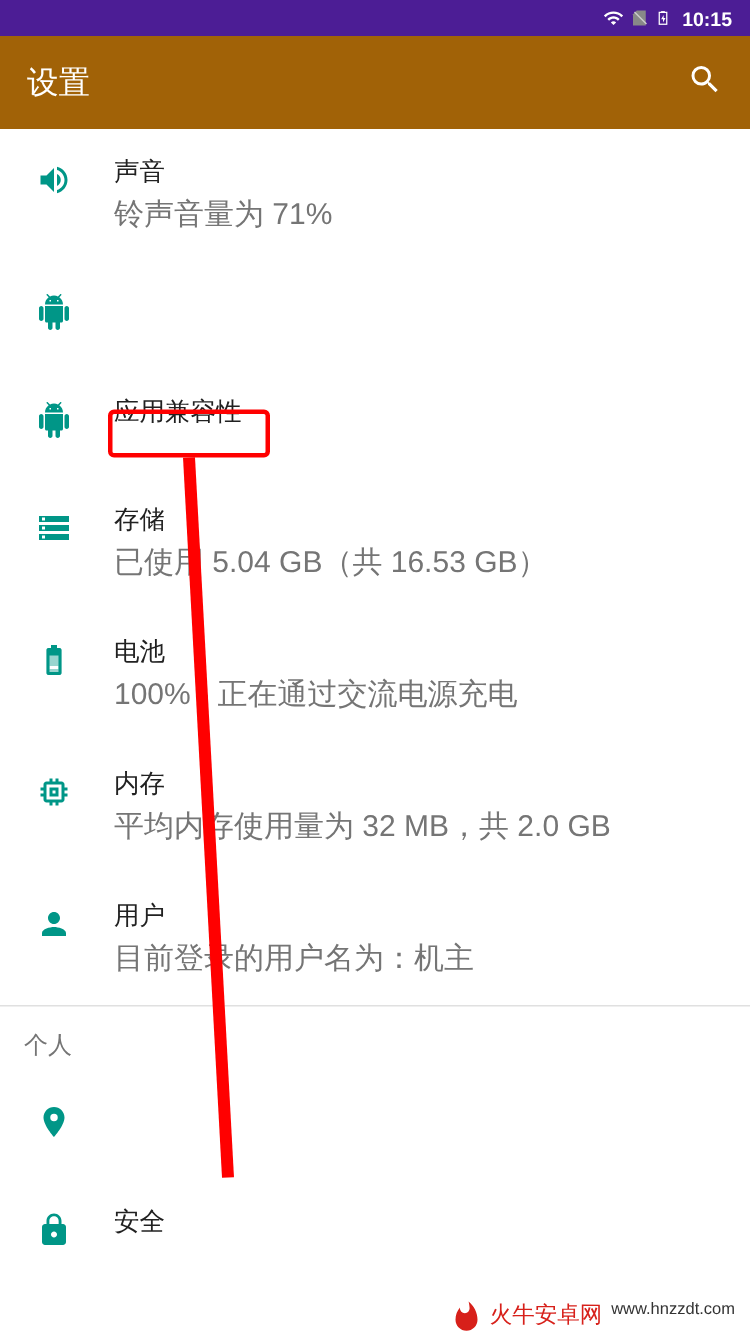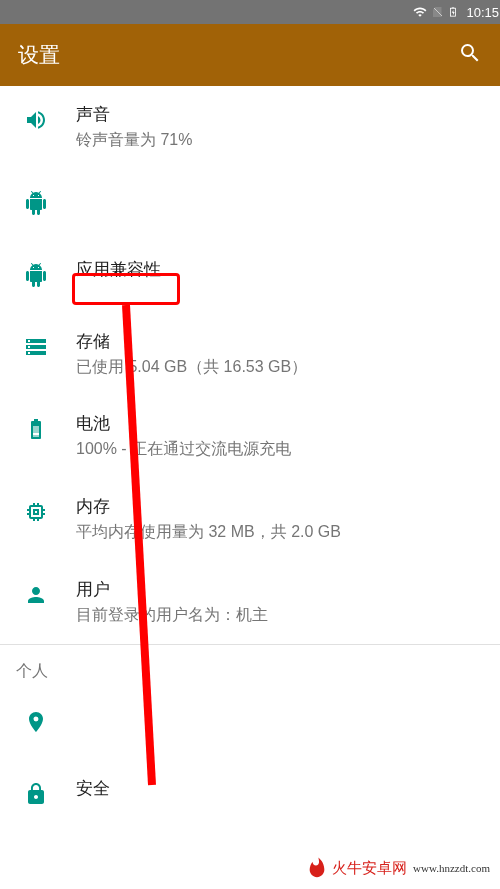--- a/index.html
+++ b/index.html
@@ -1,38 +1,38 @@
 <!DOCTYPE html>
 <html><head>
 <meta charset="utf-8">
 <style>
   * { margin: 0; padding: 0; box-sizing: border-box; }
   html, body { width: 500px; height: 889px; font-family: -apple-system, "Helvetica Neue", Arial, sans-serif; background: #fff; overflow: hidden; position: relative; }
   
-  .status-bar { height: 24px; background: #737373; display: flex; align-items: center; justify-content: flex-end; padding: 0 1px; gap: 4px; color: #fff; font-size: 13px; }
+  .status-bar { height: 24px; background: #4c1d95; display: flex; align-items: center; justify-content: flex-end; padding: 0 12px; gap: 4px; color: #fff; font-size: 13px; font-weight: bold; }
   .status-bar svg { display: block; }
   
   .app-bar { height: 62px; background: #a16207; display: flex; align-items: center; justify-content: space-between; padding: 0 18px; }
   .app-bar-title { color: #fff; font-size: 21px; font-weight: 500; }
   .search-icon { color: #fff; }
   
   .list { background: #fff; }
   .list-item { display: flex; align-items: flex-start; padding: 18px 4px 18px 24px; min-height: 72px; }
   .list-item-icon { width: 52px; flex-shrink: 0; display: flex; align-items: center; justify-content: flex-start; color: #009687; padding-top: 4px; }
   .list-item-text { flex: 1; position: relative; }
   .item-title { font-size: 17px; color: #212121; line-height: 1.35; }
-  .item-sub { font-size: 16px; color: #757575; margin-top: 3px; line-height: 1.3; }
+  .item-sub { font-size: 20px; color: #757575; margin-top: 3px; line-height: 1.3; }
   
   .section-header { padding: 16px 16px 6px 16px; font-size: 16px; color: #757575; }
   .divider { height: 1px; background: #e0e0e0; margin: 0; }
   
   .highlight-box { position: absolute; border: 3px solid #f00; border-radius: 4px; left: 72px; top: 273px; width: 108px; height: 32px; pointer-events: none; z-index: 10; }
   .arrow-line { position: absolute; pointer-events: none; z-index: 9; }
   
-  .watermark { position: absolute; right: 10px; bottom: 10px; display: flex; align-items: center; gap: 4px; font-size: 15px; z-index: 20; font-family: Liberation Serif, serif; }
+  .watermark { position: absolute; right: 10px; bottom: 0; display: flex; align-items: flex-start; gap: 4px; font-size: 15px; z-index: 20; }
   .watermark .brand { color: #d7201a; font-weight: 500; }
   .watermark .url { color: #333; font-size: 11px; margin-left: 2px; }
 </style>
 </head>
 <body>
 
 <div class="status-bar">
   <span>
     <svg width="16" height="14" viewBox="0 0 24 24" fill="#fff">
         <path d="M1 9l2 2c4.97-4.97 13.03-4.97 18 0l2-2C16.93 2.93 7.08 2.93 1 9zm8 8l3 3 3-3c-1.65-1.66-4.34-1.66-6 0zm-4-4l2 2c2.76-2.76 7.24-2.76 10 0l2-2C15.14 9.14 8.87 9.14 5 13z"></path>

